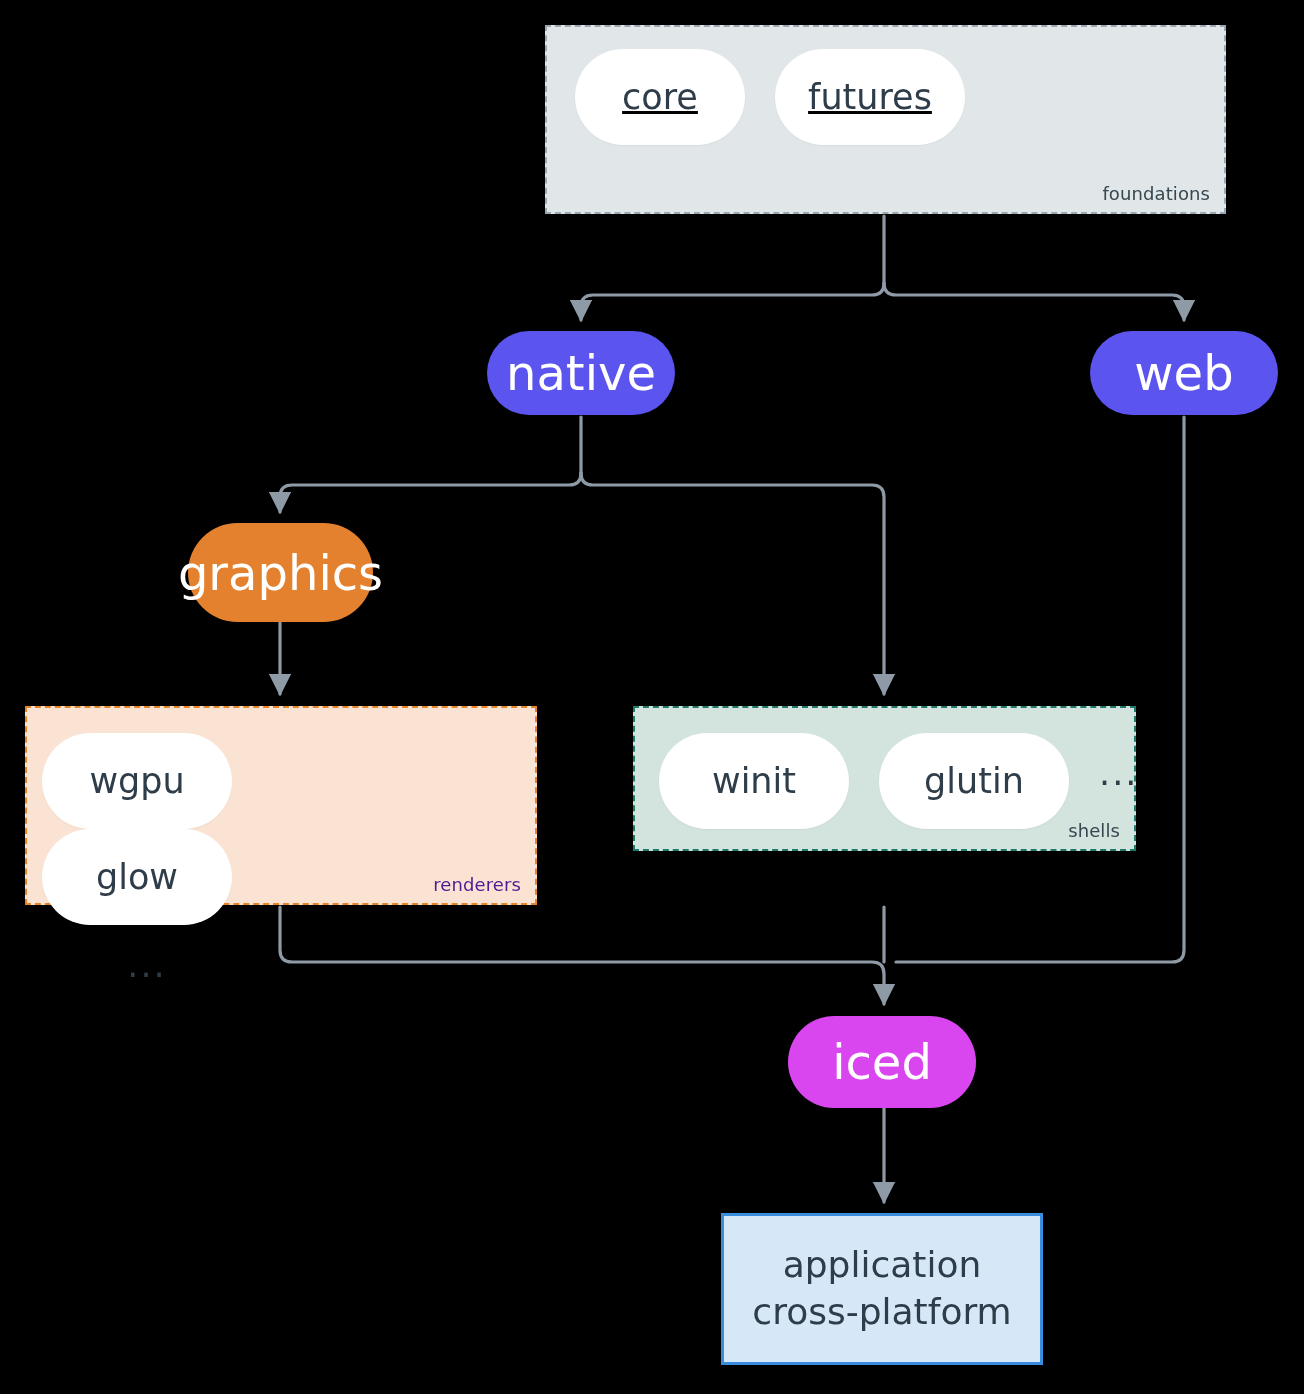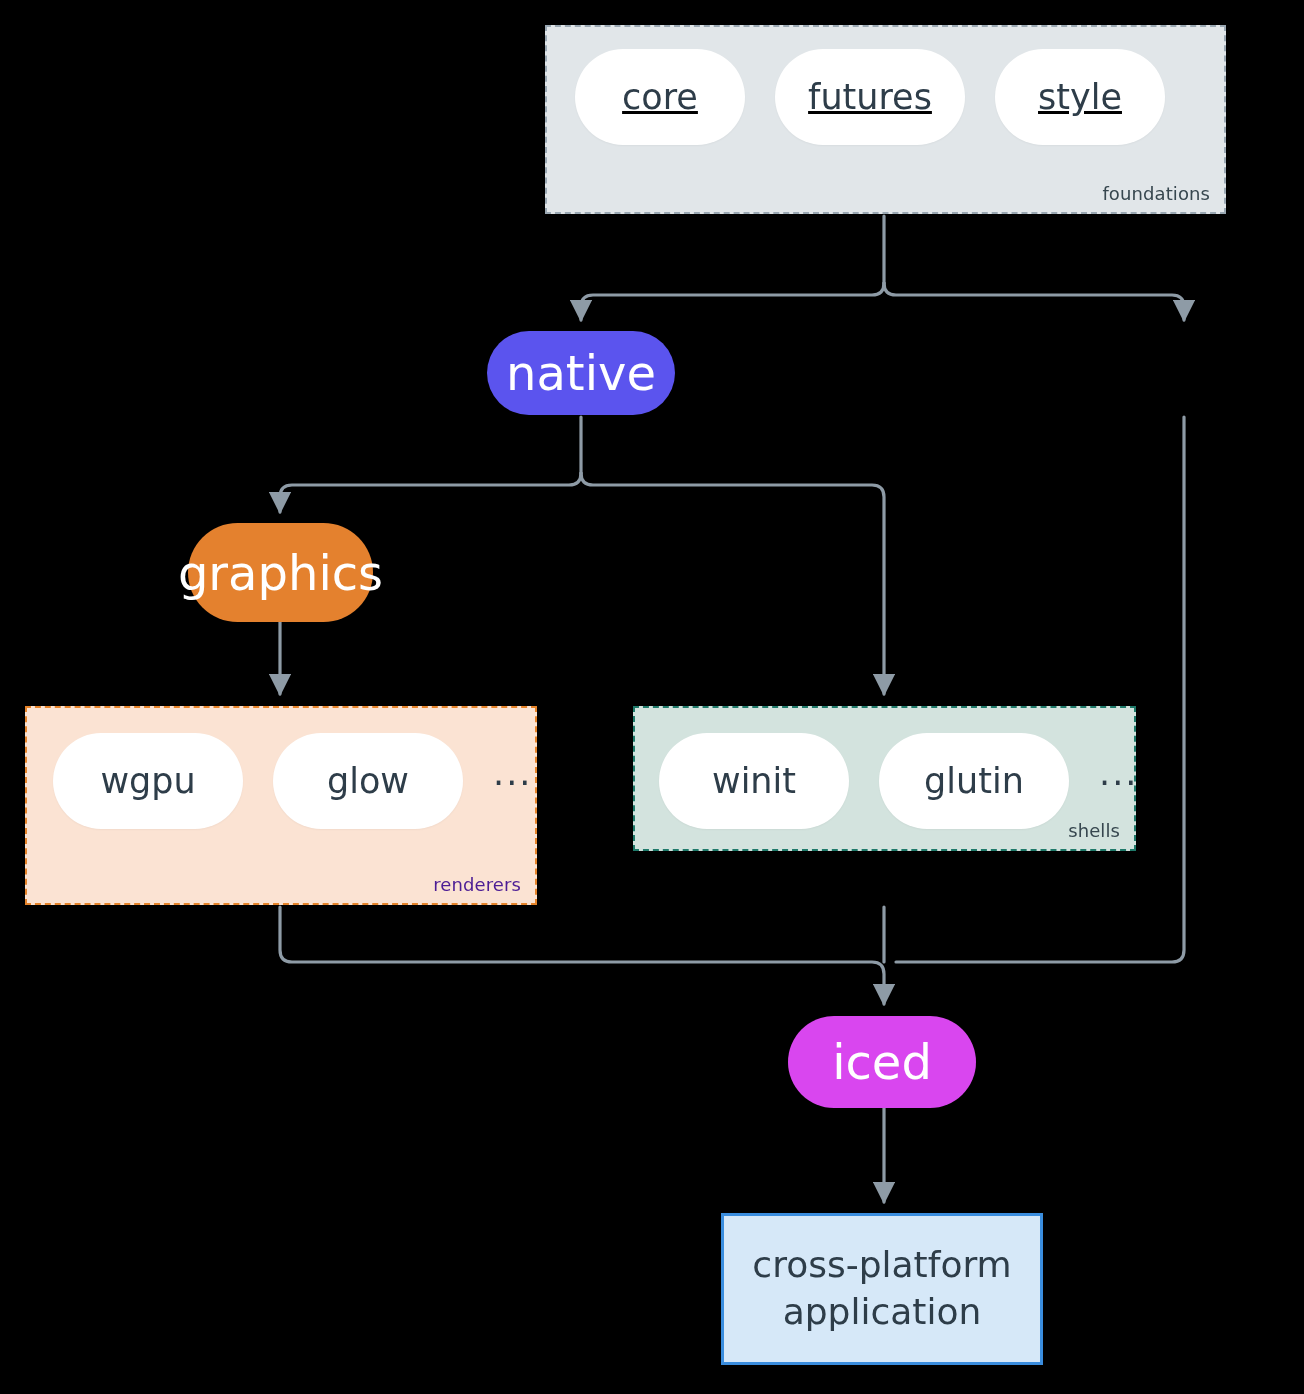--- a/index.html
+++ b/index.html
@@ -63,22 +63,23 @@
 
   #cluster-renderers {
     left: 25px;
     top: 706px;
     width: 512px;
     height: 199px;
     background: #fbe3d3;
     border: 2px dashed #e6842a;
   }
   #cluster-renderers .cluster-row {
-    left: 26px;
+    left: 15px;
     top: 25px;
+    flex-direction: column;
   }
   #cluster-renderers .cluster-label { color: #4c1d95; }
 
   #cluster-shells {
     left: 633px;
     top: 706px;
     width: 503px;
     height: 145px;
     background: #d3e3de;
     border: 2px dashed #1f7a6a;
@@ -215,21 +216,20 @@
       <path d="M 1184 417 L 1184 950 Q 1184 962 1172 962 L 896 962"></path>
 
       <path d="M 884 1102 L 884 1202" marker-end="url(#arrow)"></path>
     </g>
   </svg>
 
   <div class="cluster" id="cluster-foundations">
     <div class="cluster-row">
       <div class="leaf-pill">core</div>
       <div class="leaf-pill wide">futures</div>
-      <div class="leaf-pill">style</div>
     </div>
     <div class="cluster-label">foundations</div>
   </div>
 
   <div class="cluster" id="cluster-renderers">
     <div class="cluster-row">
       <div class="leaf-pill wide">wgpu</div>
       <div class="leaf-pill wide">glow</div>
       <div class="ellipsis">...</div>
     </div>
@@ -240,23 +240,24 @@
     <div class="cluster-row">
       <div class="leaf-pill wide">winit</div>
       <div class="leaf-pill wide">glutin</div>
       <div class="ellipsis">...</div>
     </div>
     <div class="cluster-label">shells</div>
   </div>
 
   <div class="node stadium" id="node-native">native</div>
 
+  <div class="node stadium" id="node-web">web</div>
 
   <div class="node stadium" id="node-graphics">graphics</div>
 
   <div class="node stadium" id="node-iced">iced</div>
 
   <div id="node-application">
+    <span>application</span>
     <span>cross-platform</span>
-    <span>application</span>
   </div>
 
 </div>
 
 </body></html>

